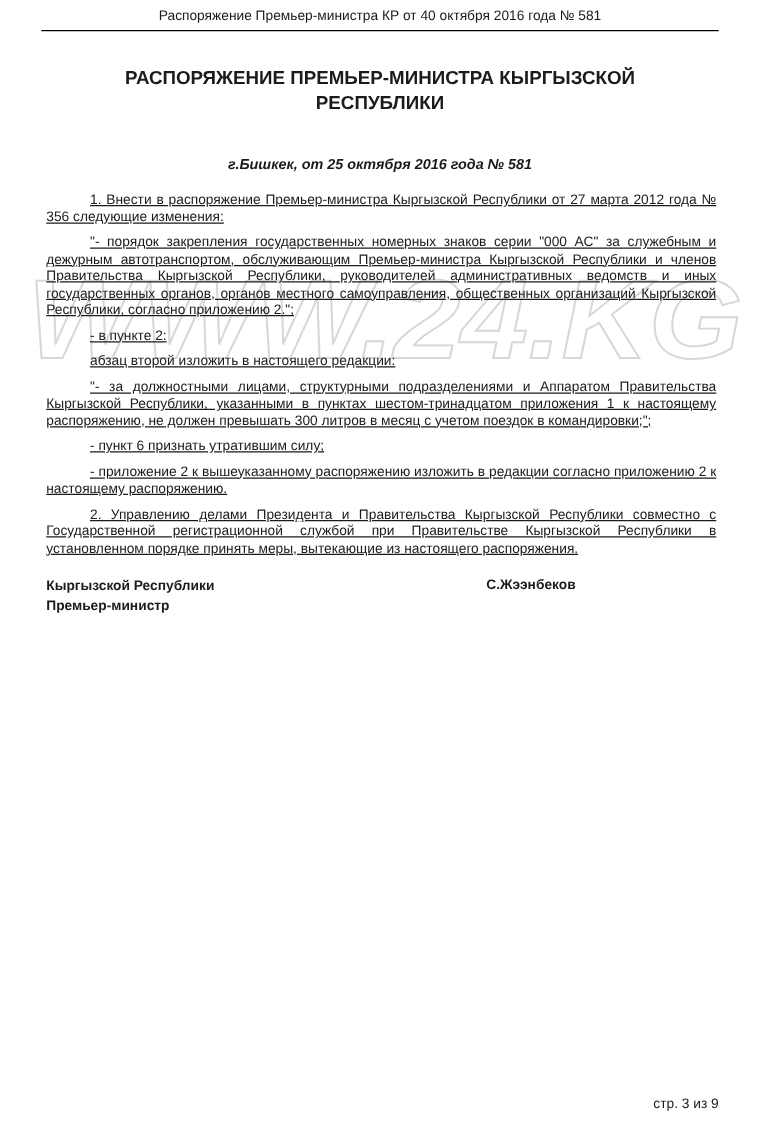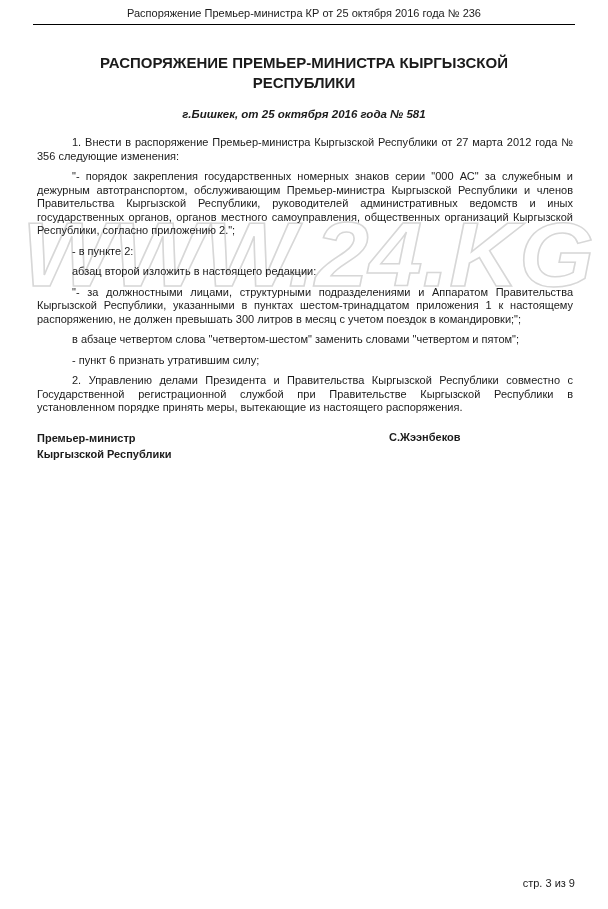--- a/index.html
+++ b/index.html
@@ -26,34 +26,35 @@
   }
   .doc-title{
     margin:28px auto 0 auto;
     max-width:440px;
     text-align:center;
     font-size:15px;
     font-weight:bold;
     line-height:20px;
   }
   .doc-subtitle{
-    margin-top:15px;
+    margin-top:33px;
     text-align:center;
     font-size:11.5px;
     font-weight:bold;
     font-style:italic;
     line-height:13px;
   }
   .doc-body{
     position:relative;
     z-index:2;
     margin:15px 35px 15px 37px;
     font-size:11px;
     line-height:13.5px;
     text-align:justify;
+    text-decoration:underline;
   }
   .doc-body p{
     margin:0 0 7px 0;
     text-indent:35px;
   }
   .watermark-wrap{
     position:absolute;
     left:20px;top:206px;
     z-index:1;
     pointer-events:none;
@@ -91,40 +92,40 @@
 </style>
 </head>
 <body>
 
 <div class="page">
 
   <svg class="watermark-wrap" width="580" height="100" viewBox="0 0 580 100">
     <text x="2" y="80" textLength="572" lengthAdjust="spacingAndGlyphs">WWW.24.KG</text>
   </svg>
 
-  <div class="doc-header">Распоряжение Премьер-министра КР от 25 октября 2016 года № 236</div>
+  <div class="doc-header">Распоряжение Премьер-министра КР от 40 октября 2016 года № 581</div>
 
   <div class="header-rule"></div>
 
   <h1 class="doc-title">РАСПОРЯЖЕНИЕ ПРЕМЬЕР-МИНИСТРА КЫРГЫЗСКОЙ РЕСПУБЛИКИ</h1>
 
   <div class="doc-subtitle">г.Бишкек, от 25 октября 2016 года № 581</div>
 
   <div class="doc-body">
     <p>1. Внести в распоряжение Премьер-министра Кыргызской Республики от 27 марта 2012 года № 356 следующие изменения:</p>
     <p>"- порядок закрепления государственных номерных знаков серии "000 АС" за служебным и дежурным автотранспортом, обслуживающим Премьер-министра Кыргызской Республики и членов Правительства Кыргызской Республики, руководителей административных ведомств и иных государственных органов, органов местного самоуправления, общественных организаций Кыргызской Республики, согласно приложению 2.";</p>
     <p>- в пункте 2:</p>
     <p>абзац второй изложить в настоящего редакции:</p>
     <p>"- за должностными лицами, структурными подразделениями и Аппаратом Правительства Кыргызской Республики, указанными в пунктах шестом-тринадцатом приложения 1 к настоящему распоряжению, не должен превышать 300 литров в месяц с учетом поездок в командировки;";</p>
-    <p>в абзаце четвертом слова "четвертом-шестом" заменить словами "четвертом и пятом";</p>
     <p>- пункт 6 признать утратившим силу;</p>
+    <p>- приложение 2 к вышеуказанному распоряжению изложить в редакции согласно приложению 2 к настоящему распоряжению.</p>
     <p>2. Управлению делами Президента и Правительства Кыргызской Республики совместно с Государственной регистрационной службой при Правительстве Кыргызской Республики в установленном порядке принять меры, вытекающие из настоящего распоряжения.</p>
   </div>
 
   <div class="signature">
+    <div>Кыргызской Республики</div>
     <div>Премьер-министр</div>
-    <div>Кыргызской Республики</div>
     <span class="signature-name">С.Жээнбеков</span>
   </div>
 
   <div class="page-footer">стр. 3 из 9</div>
 
 </div>
 
 </body></html>

